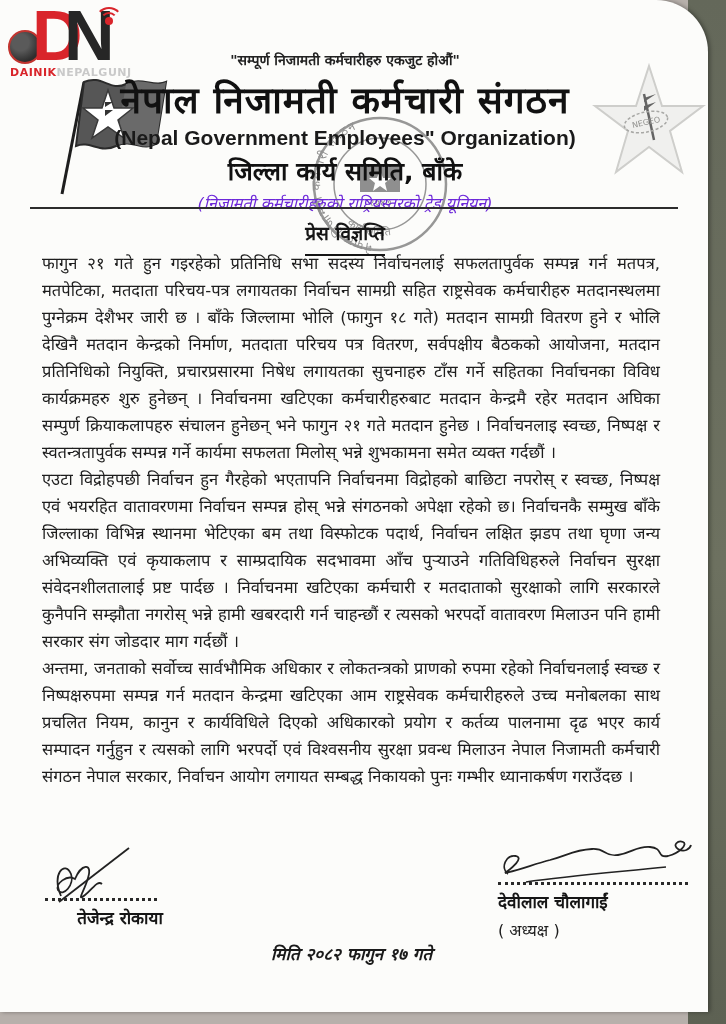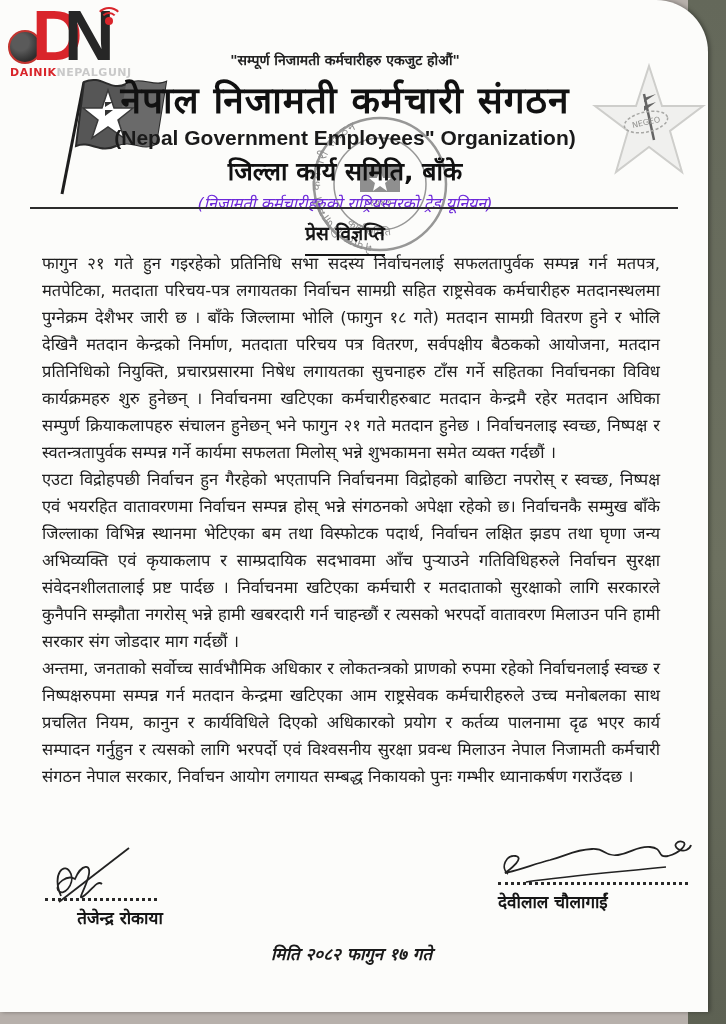--- a/index.html
+++ b/index.html
@@ -193,18 +193,19 @@
       <div class="sig-name">तेजेन्द्र रोकाया</div>
     </div>
 
     <div class="sig-block sig-right">
       <svg class="sig-scribble" width="195" height="58" viewBox="0 0 195 58">
         <path d="M10 38 C2 32 8 18 18 20 C26 22 14 32 7 37 C22 34 36 28 52 24 C70 19 76 14 94 13 C108 12 106 21 120 19 C134 17 138 10 152 11 C166 12 158 22 170 20 C182 17 190 8 185 6 C180 4 174 9 180 13 C186 17 192 13 193 9" fill="none" stroke="#222" stroke-width="1.8"></path>
         <path d="M28 46 C70 40 120 36 168 31" fill="none" stroke="#222" stroke-width="1.6"></path>
       </svg>
       <div class="sig-dots"></div>
       <div class="sig-name">देवीलाल चौलागाईं</div>
+      <div class="sig-role">( अध्यक्ष )</div>
     </div>
 
     <div class="date-line">मिति २०८२ फागुन १७ गते</div>
 
   </div>
 </div>
 
 </body></html>

